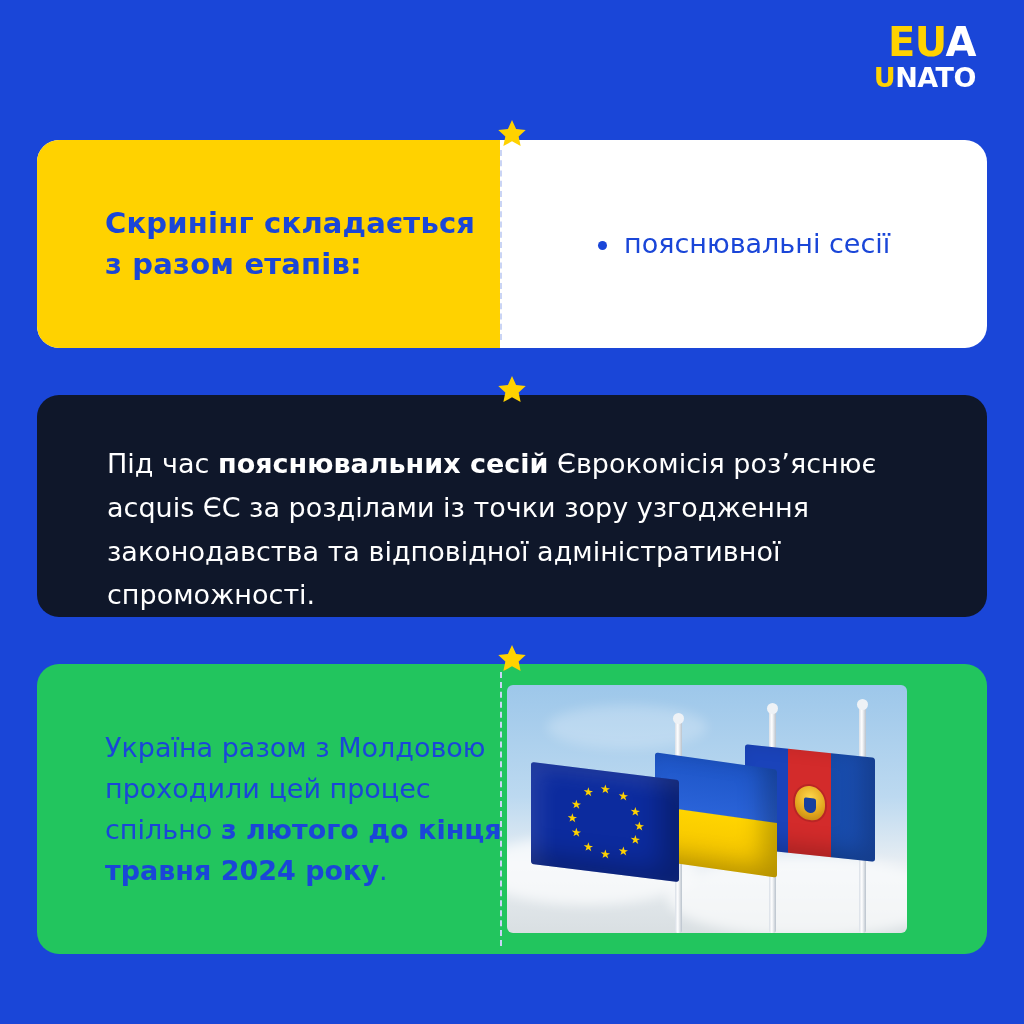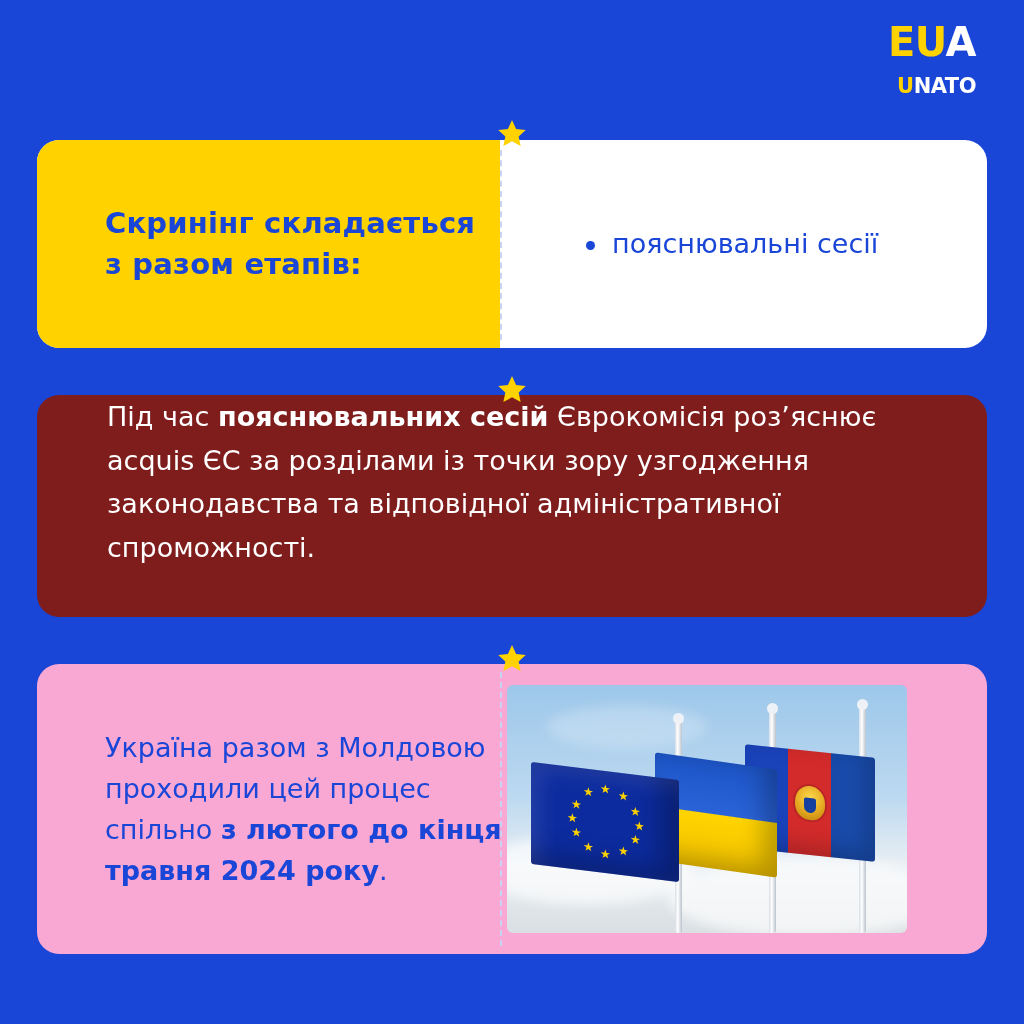--- a/index.html
+++ b/index.html
@@ -29,22 +29,22 @@
   }
   .logo-row1 {
     font-size: 40px;
     font-weight: 800;
     letter-spacing: -0.5px;
     color: #ffd200;
     white-space: nowrap;
   }
   .logo-row1 .white { color: #ffffff; }
   .logo-row2 {
-    margin-top: 14px;
-    font-size: 21px;
+    margin-top: 2px;
+    font-size: 27px;
     font-weight: 800;
     letter-spacing: -0.5px;
     color: #ffffff;
     white-space: nowrap;
   }
   .logo-row2 .yellow { color: #ffd200; }
 
   
   .card {
     position: absolute;
@@ -76,21 +76,21 @@
     letter-spacing: 0.2px;
   }
   .c1-right {
     flex: 1;
     display: flex;
     align-items: center;
     padding-left: 78px;
   }
   .bullet-list {
     list-style: none;
-    margin: 4px;
+    margin: 16px;
     padding: 0;
   }
   .bullet-list li {
     position: relative;
     color: #1a46d8;
     font-size: 27px;
     line-height: 1.72;
     padding-left: 30px;
   }
   .bullet-list li::before {
@@ -103,39 +103,39 @@
     border-radius: 50%;
     background: #1a46d8;
   }
 
   
   #card2 {
     left: 37px;
     top: 395px;
     width: 950px;
     height: 222px;
-    background: #7f1d1d;
-    display: flex;
-    align-items: flex-start;
+    background: #0f172a;
+    display: flex;
+    align-items: flex-end;
   }
   .c2-text {
     color: #ffffff;
     font-size: 27px;
     line-height: 1.62;
     padding: 0 70px 0 70px;
   }
   .c2-text b { font-weight: 800; }
 
   
   #card3 {
     left: 37px;
     top: 664px;
     width: 950px;
     height: 290px;
-    background: #f9a8d4;
+    background: #22c55e;
     display: flex;
     align-items: center;
   }
   .c3-left {
     width: 470px;
     padding-left: 68px;
   }
   .c3-text {
     color: #1a46d8;
     font-size: 27px;

